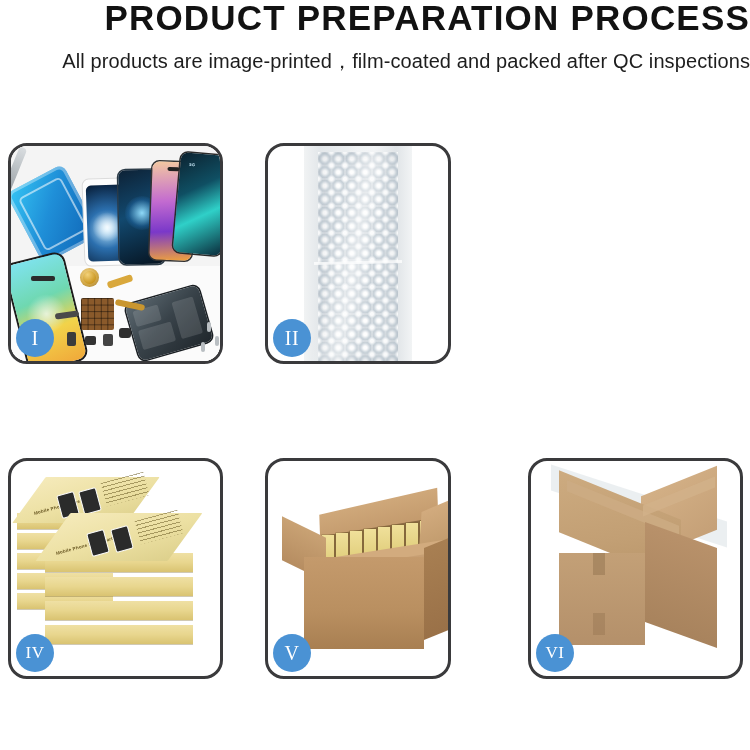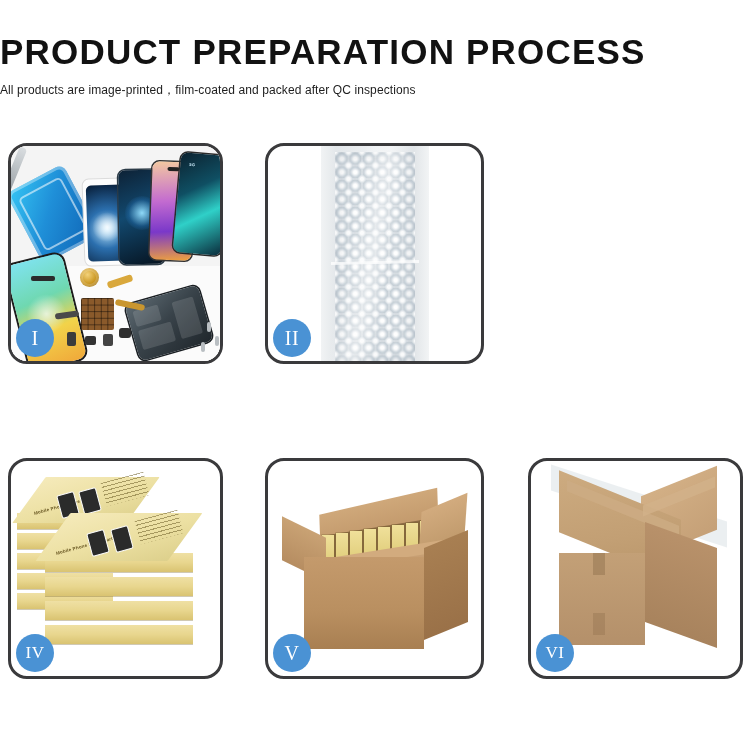--- a/index.html
+++ b/index.html
@@ -6,48 +6,48 @@
   body{
     width:750px;height:750px;
     background:#ffffff;
     font-family:"Liberation Sans", sans-serif;
     overflow:hidden;
     position:relative;
   }
   .page{position:relative;width:750px;height:750px;}
 
   
-  .header{padding-top:34px;text-align:left;}
+  .header{text-align:right;}
   .title{
     font-family:"Liberation Sans", sans-serif;
     font-size:35px;font-weight:700;letter-spacing:1.2px;
     color:#121212;line-height:1.05;white-space:nowrap;
   }
   .subtitle{
     margin-top:11px;
-    font-size:12px;font-weight:400;letter-spacing:.1px;
+    font-size:20px;font-weight:400;letter-spacing:.1px;
     color:#1d1d1d;white-space:nowrap;
   }
 
   
   .grid{
     position:absolute;left:0;top:143px;width:750px;
   }
   .row{position:relative;height:221px;}
   .row.row2{margin-top:94px;}
   .panel{
     position:absolute;top:0;height:221px;
     border:3px solid #3a3a3c;
     border-radius:19px;
     background:#ffffff;
     overflow:hidden;
     box-sizing:border-box;
   }
   .panel.c1{left:8px;width:215px;}
-  .panel.c2{left:265px;width:219px;}
+  .panel.c2{left:265px;width:186px;}
   .panel.c3{left:528px;width:215px;}
 
   .stage{position:absolute;inset:0;overflow:hidden;}
 
   
   .badge{
     position:absolute;left:5px;bottom:4px;
     width:38px;height:38px;border-radius:50%;
     background:#4a92d4;
     color:#ffffff;

